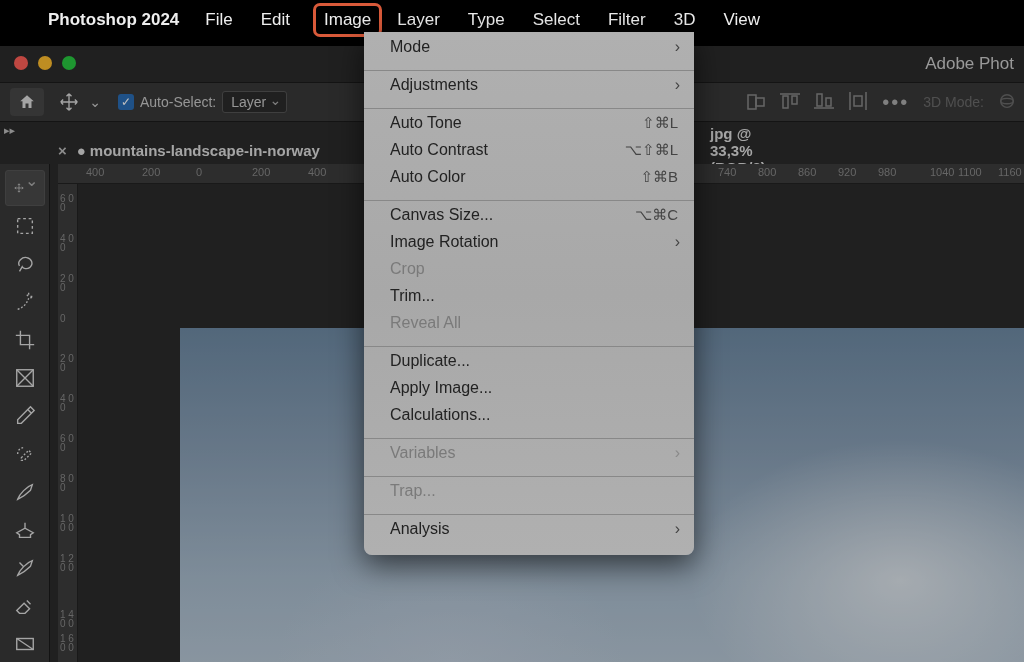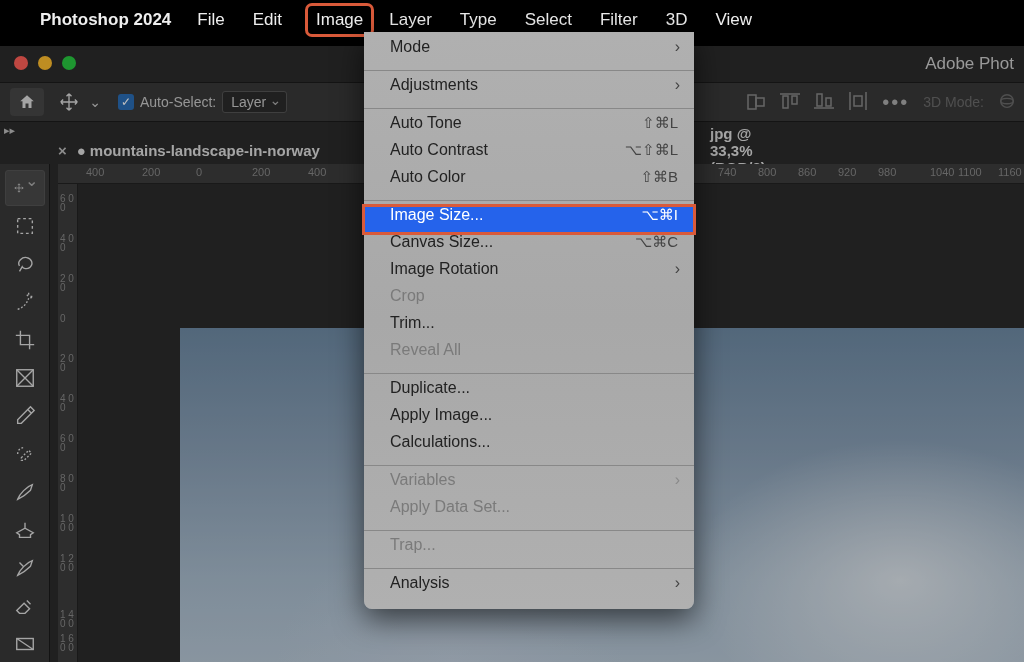--- a/index.html
+++ b/index.html
@@ -1,19 +1,19 @@
 <!DOCTYPE html>
 <html><head>
 <meta charset="utf-8">
 <style>
   * { margin: 0; padding: 0; box-sizing: border-box; font-family: -apple-system, "Helvetica Neue", Arial, sans-serif; }
   body { background: #000; width: 1024px; height: 662px; overflow: hidden; position: relative; color: #ddd; }
 
   
-  .menubar { height: 40px; display: flex; align-items: center; background: #000; padding: 0 18px; font-size: 17px; font-weight: 500; color: #eee; }
+  .menubar { height: 40px; display: flex; align-items: center; background: #000; padding: 0 26px; font-size: 17px; font-weight: 500; color: #eee; }
   .menubar .apple { margin-right: 22px; font-size: 20px; }
   .menubar .app-name { font-weight: 700; margin-right: 26px; }
   .menubar .m-item { margin-right: 28px; cursor: default; }
   .menubar .m-item.hl { outline: 3px solid #d95a3a; outline-offset: 2px; border-radius: 2px; padding: 2px 6px; margin-right: 20px; }
 
   
   .window { position: absolute; top: 46px; left: 0; right: 0; bottom: 0; background: #2b2b2b; }
   .traffic { position: absolute; top: 10px; left: 14px; display: flex; gap: 10px; }
   .traffic span { width: 14px; height: 14px; border-radius: 50%; display: inline-block; }
   .tl-close { background: #ff5f57; }
@@ -310,24 +310,20 @@
     </div>
     <div class="dd-row">
       <span class="lab">Auto Contrast</span>
       <span class="sc">⌥⇧⌘L</span>
     </div>
     <div class="dd-row">
       <span class="lab">Auto Color</span>
       <span class="sc">⇧⌘B</span>
     </div>
     <div class="dd-sep"></div>
-    <div class="dd-row sel2">
-      <span class="lab">Image Size...</span>
-      <span class="sc">⌥⌘I</span>
-    </div>
     <div class="dd-row">
       <span class="lab">Canvas Size...</span>
       <span class="sc">⌥⌘C</span>
     </div>
     <div class="dd-row">
       <span class="lab">Image Rotation</span>
       <span class="ar">›</span>
     </div>
     <div class="dd-row disabled">
       <span class="lab">Crop</span>
@@ -346,23 +342,20 @@
       <span class="lab">Apply Image...</span>
     </div>
     <div class="dd-row">
       <span class="lab">Calculations...</span>
     </div>
     <div class="dd-sep"></div>
     <div class="dd-row disabled">
       <span class="lab">Variables</span>
       <span class="ar">›</span>
     </div>
-    <div class="dd-row disabled">
-      <span class="lab">Apply Data Set...</span>
-    </div>
     <div class="dd-sep"></div>
     <div class="dd-row disabled">
       <span class="lab">Trap...</span>
     </div>
     <div class="dd-sep"></div>
     <div class="dd-row">
       <span class="lab">Analysis</span>
       <span class="ar">›</span>
     </div>
   </div>

